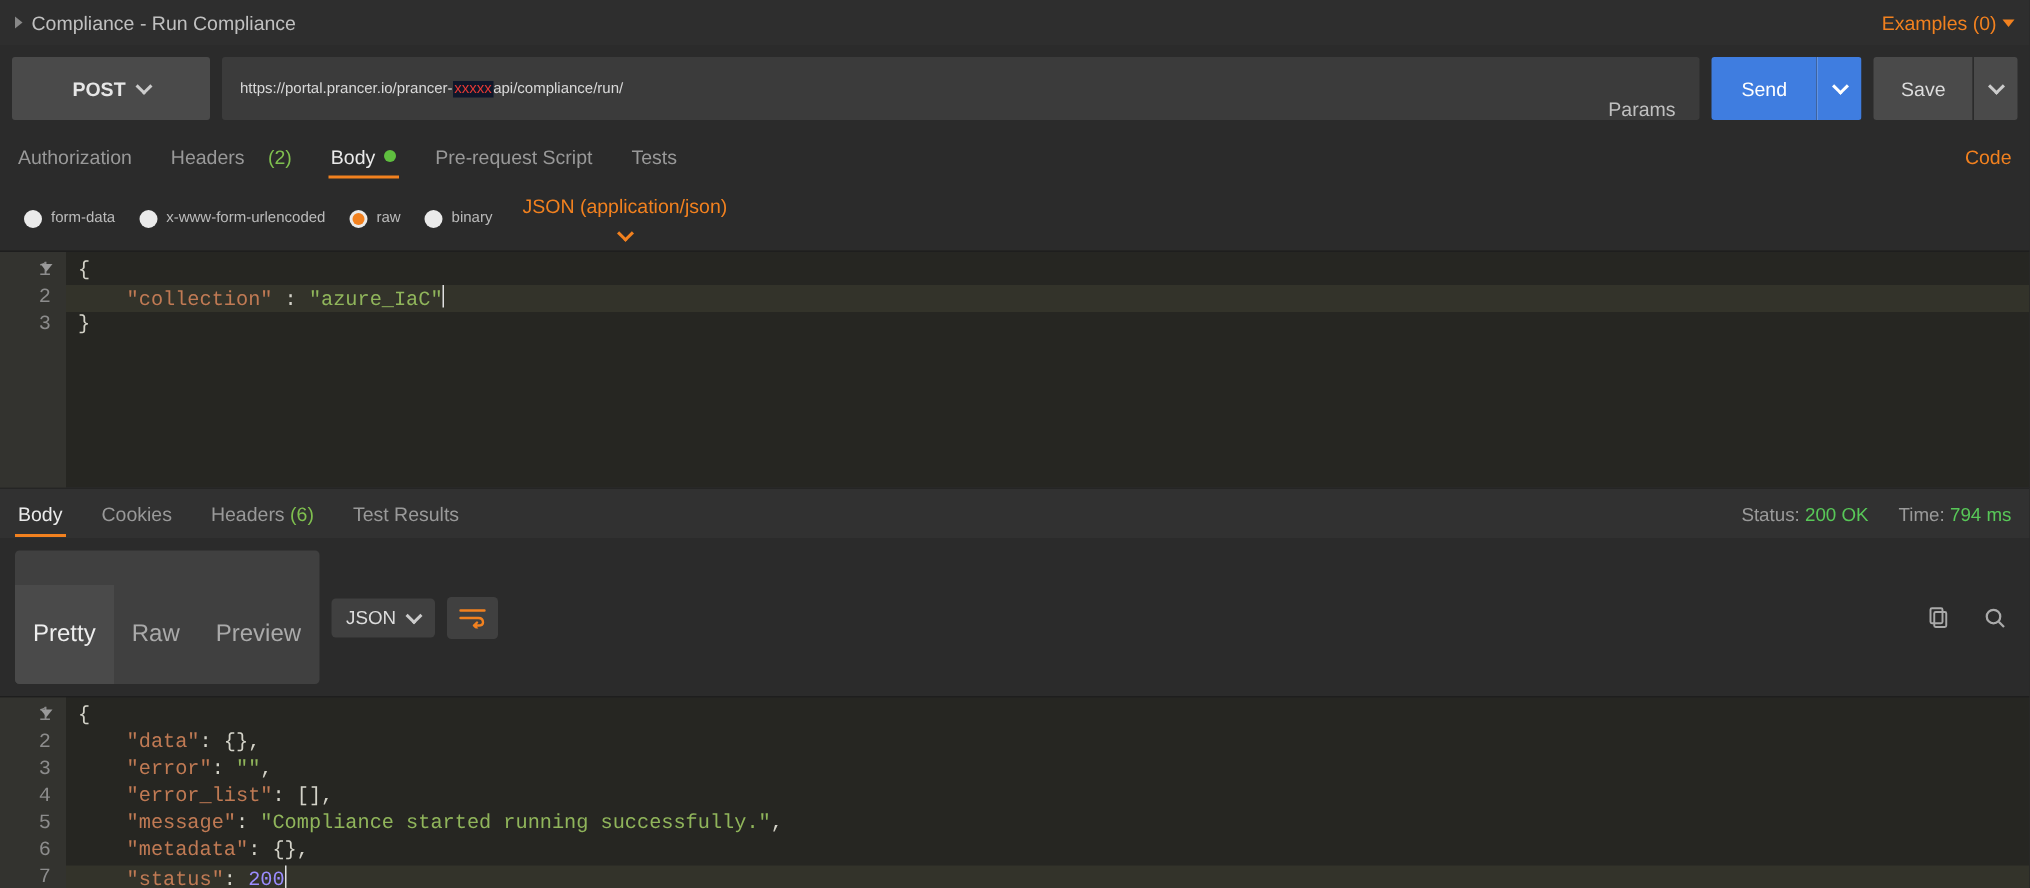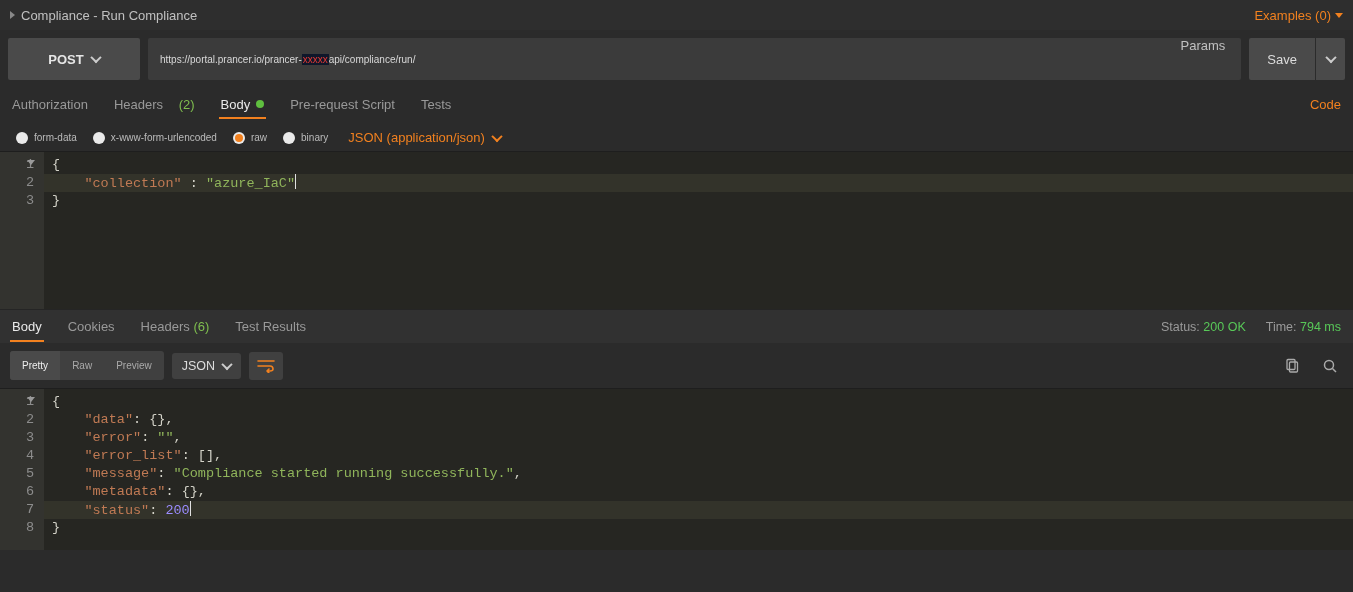--- a/index.html
+++ b/index.html
@@ -61,21 +61,21 @@
     background: transparent;
     border: none;
     color: #d9d9d9;
     padding: 0 12px;
     font-size: 10px;
     outline: none;
     font-family: inherit;
   }
   .url-input .redact { background: #0f172a; color: #e53935; padding: 0 1px; }
   .params-btn {
-    display: flex; align-items: flex-start; padding: 0 16px;
+    display: flex; align-items: flex-end; padding: 0 16px;
     color: #c0c0c0; border-left: 0;
   }
   .send-group { display: flex; }
   .send-btn {
     background: #3f7de0;
     color: #fff;
     display: flex; align-items: center; padding: 0 20px;
     border-radius: 2px 0 0 2px;
     font-weight: 500;
   }
@@ -127,21 +127,21 @@
     padding: 10px 16px 6px;
   }
   .radio { display: inline-flex; align-items: center; gap: 6px; color: #bbb; font-size: 10px;}
   .radio .dot {
     width: 12px; height: 12px; border-radius: 50%;
     background: #eaeaea; position: relative;
   }
   .radio.selected .dot::after {
     content:""; position:absolute; inset:2px; border-radius:50%; background:#f2811f;
   }
-  .json-select { color: #f2811f; display: inline-flex; align-items: center; gap: 8px; margin-left: 4px;}
+  .json-select { color: #f2811f; display: inline-flex; align-items: center; gap: 8px; margin-left: 4px; flex-direction: column;}
   .editor {
     display: flex;
     font-family: "SFMono-Regular", Consolas, "Liberation Mono", monospace;
     font-size: 13.5px;
     line-height: 18px;
     background: #262622;
     border-top: 1px solid #1e1e1e;
   }
   .gutter {
     background: #33332f;
@@ -186,21 +186,21 @@
   }
   .res-status { margin-left:auto; display:flex; gap:20px; font-size:12.5px;}
   .res-status .lbl { color:#9a9a9a; }
   .res-status .val { color:#58c858; }
   .res-toolbar {
     display:flex; align-items:center; gap:8px;
     padding: 8px 10px;
     background:#2b2b2b;
   }
   .seg { display:flex; background:#404040; border-radius:3px; overflow:hidden;}
-  .seg .seg-btn { padding:9px 12px; color:#aaa; font-size:10px;}
+  .seg .seg-btn { padding:24px 12px; color:#aaa; font-size:16px;margin-top:23px;}
   .seg .seg-btn.active { background:#4a4a4a; color:#eee;}
   .sel-json {
     background:#404040; border-radius:3px;
     display:flex; align-items:center; gap:8px; padding:6px 10px;
     color:#ddd; font-size:12.5px;
   }
   .wrap-btn {
     background:#404040; border-radius:3px; width:34px; height:28px;
     display:flex; align-items:center; justify-content:center;
   }
@@ -232,20 +232,28 @@
     <span class="chev-down"></span>
   </div>
   <div class="url-wrap">
     <div class="url-input" style="display:flex;align-items:center;">
       <span>https://portal.prancer.io/prancer-</span>
         <span class="redact">xxxxx</span>
         <span>api/compliance/run/</span>
     </div>
     <div class="params-btn">
       <span>Params</span>
+    </div>
+  </div>
+  <div class="send-group">
+    <div class="send-btn">
+      <span>Send</span>
+    </div>
+    <div class="send-drop">
+      <span class="chev-down white"></span>
     </div>
   </div>
   <div class="save-group">
     <div class="save-btn">
       <span>Save</span>
     </div>
     <div class="save-drop">
       <span class="chev-down"></span>
     </div>
   </div>

